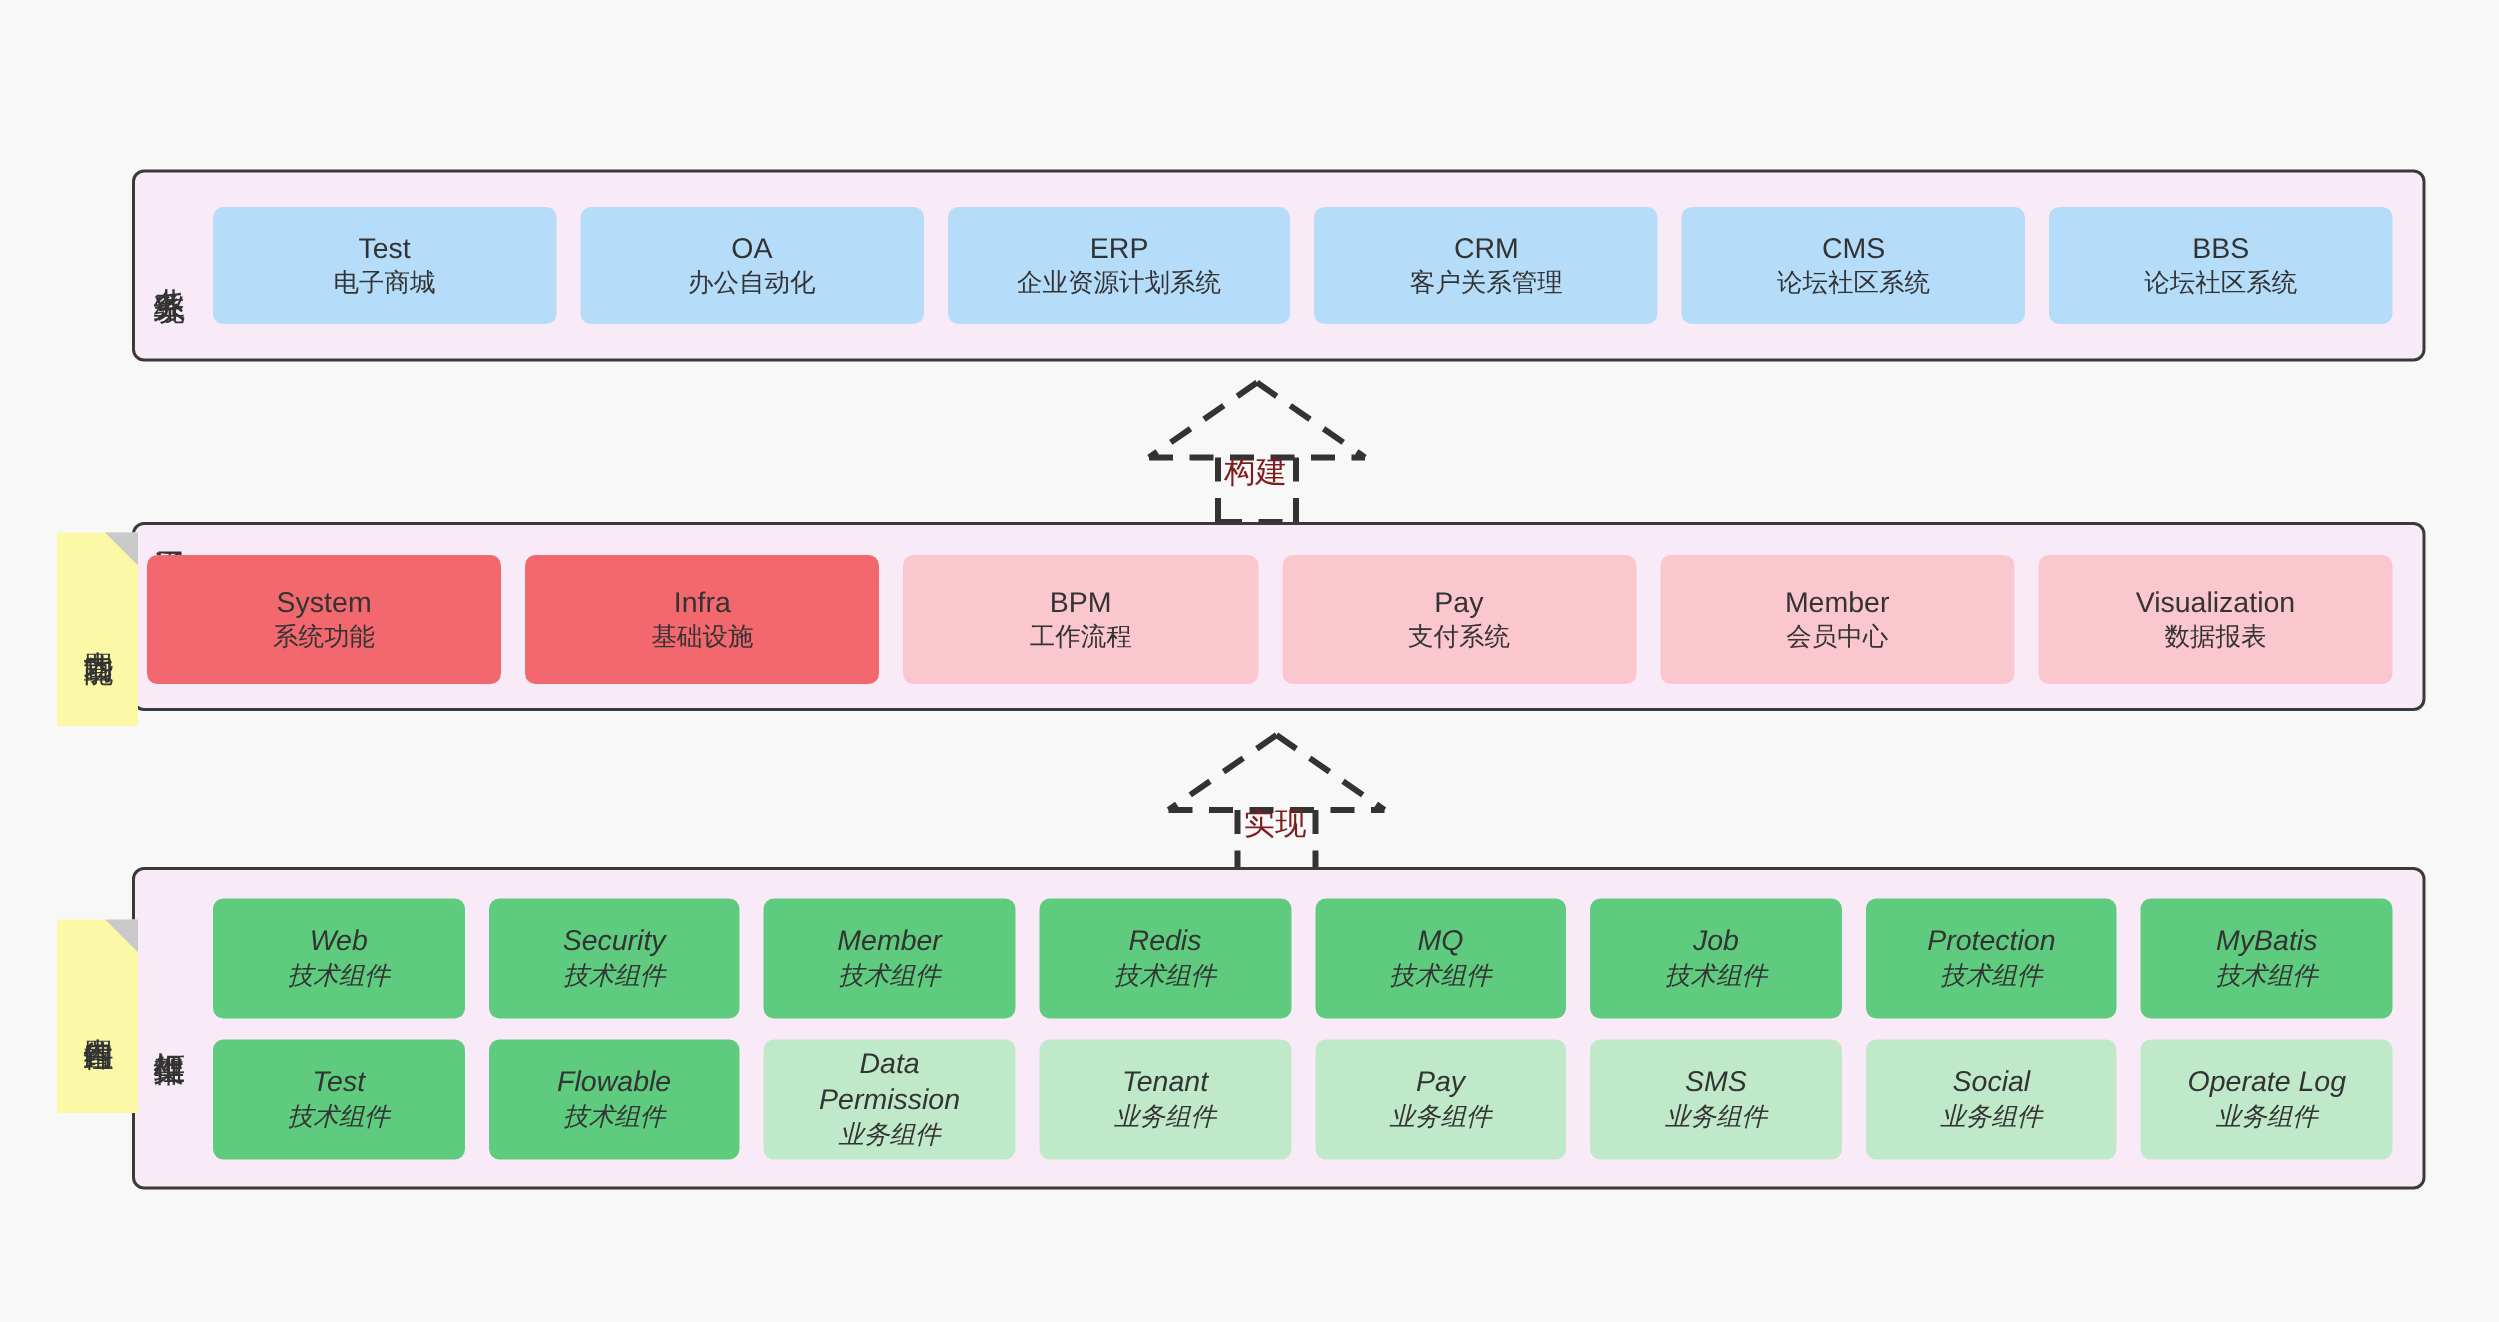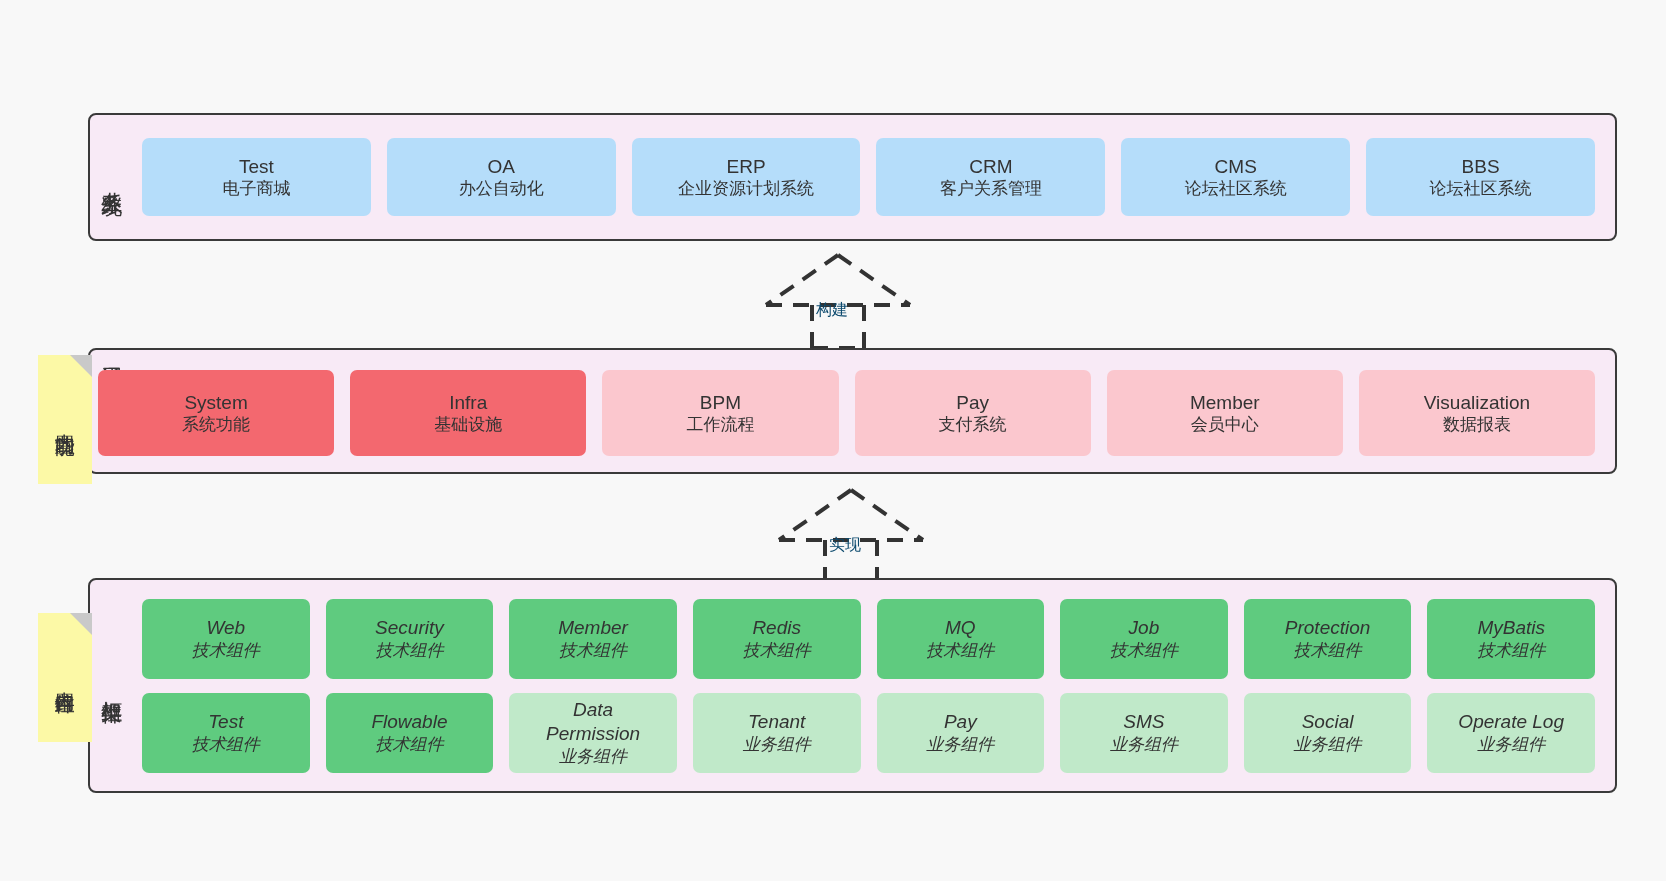--- a/index.html
+++ b/index.html
@@ -116,22 +116,22 @@
     border-left: 22px solid transparent;
   }
 
   
   .connector {
     position: absolute;
     pointer-events: none;
   }
   .connector .label {
     position: absolute;
-    font-size: 16px;
-    color: #0c4a6e;
+    font-size: 21px;
+    color: #7f1d1d;
     background: transparent;
     white-space: nowrap;
     user-select: none;
   }
 </style>
 </head>
 <body>
 
 <div class="canvas">
 

